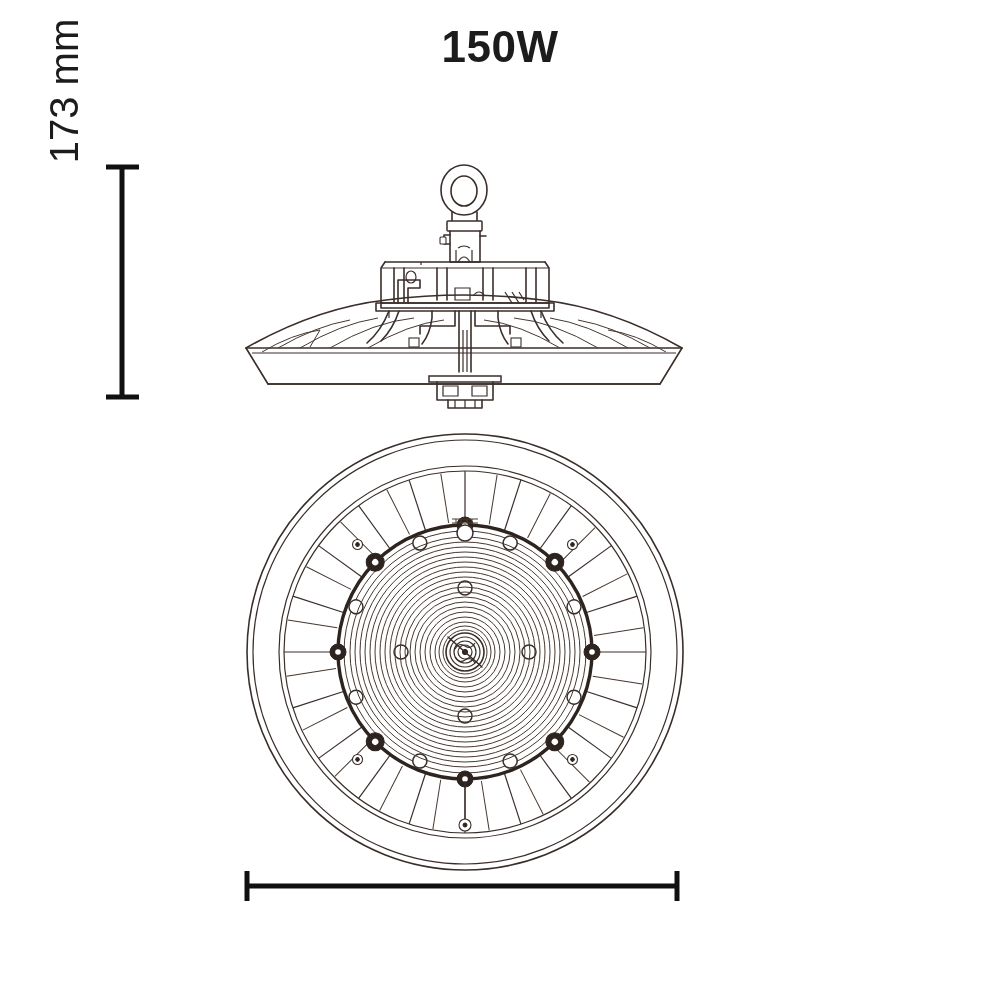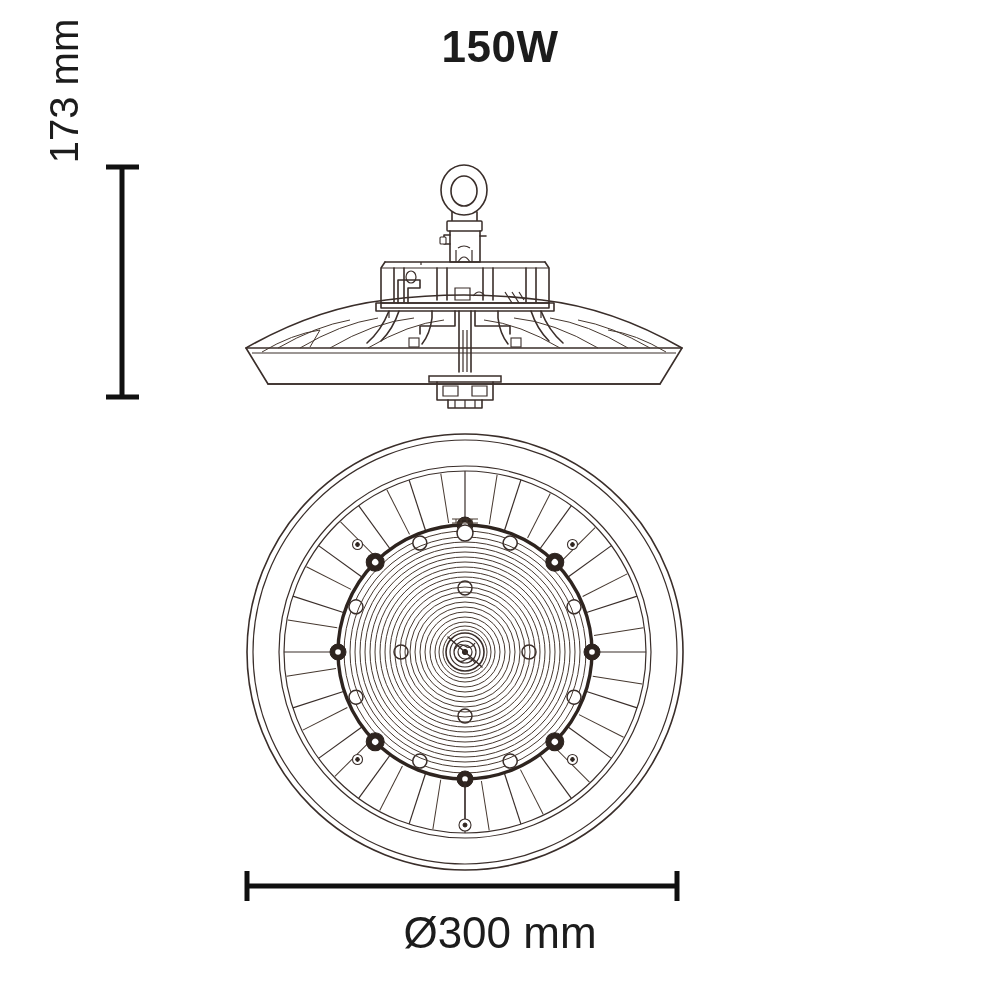--- a/index.html
+++ b/index.html
@@ -79,21 +79,20 @@
 </style>
 </head>
 <body>
 
 <div id="sheet">
 
   <div class="title">150W</div>
 
   <div class="dim-label-v">173 mm</div>
 
-  <div class="dim-label-h">Ø300 mm</div>
 
   <svg class="draw" viewBox="0 0 1000 1000">
 
     <g>
       <line class="dimline" x1="122" y1="167" x2="122" y2="397"></line>
       <line class="dimcap" x1="106" y1="167" x2="139" y2="167"></line>
       <line class="dimcap" x1="106" y1="397" x2="139" y2="397"></line>
     </g>
 
     <g>

